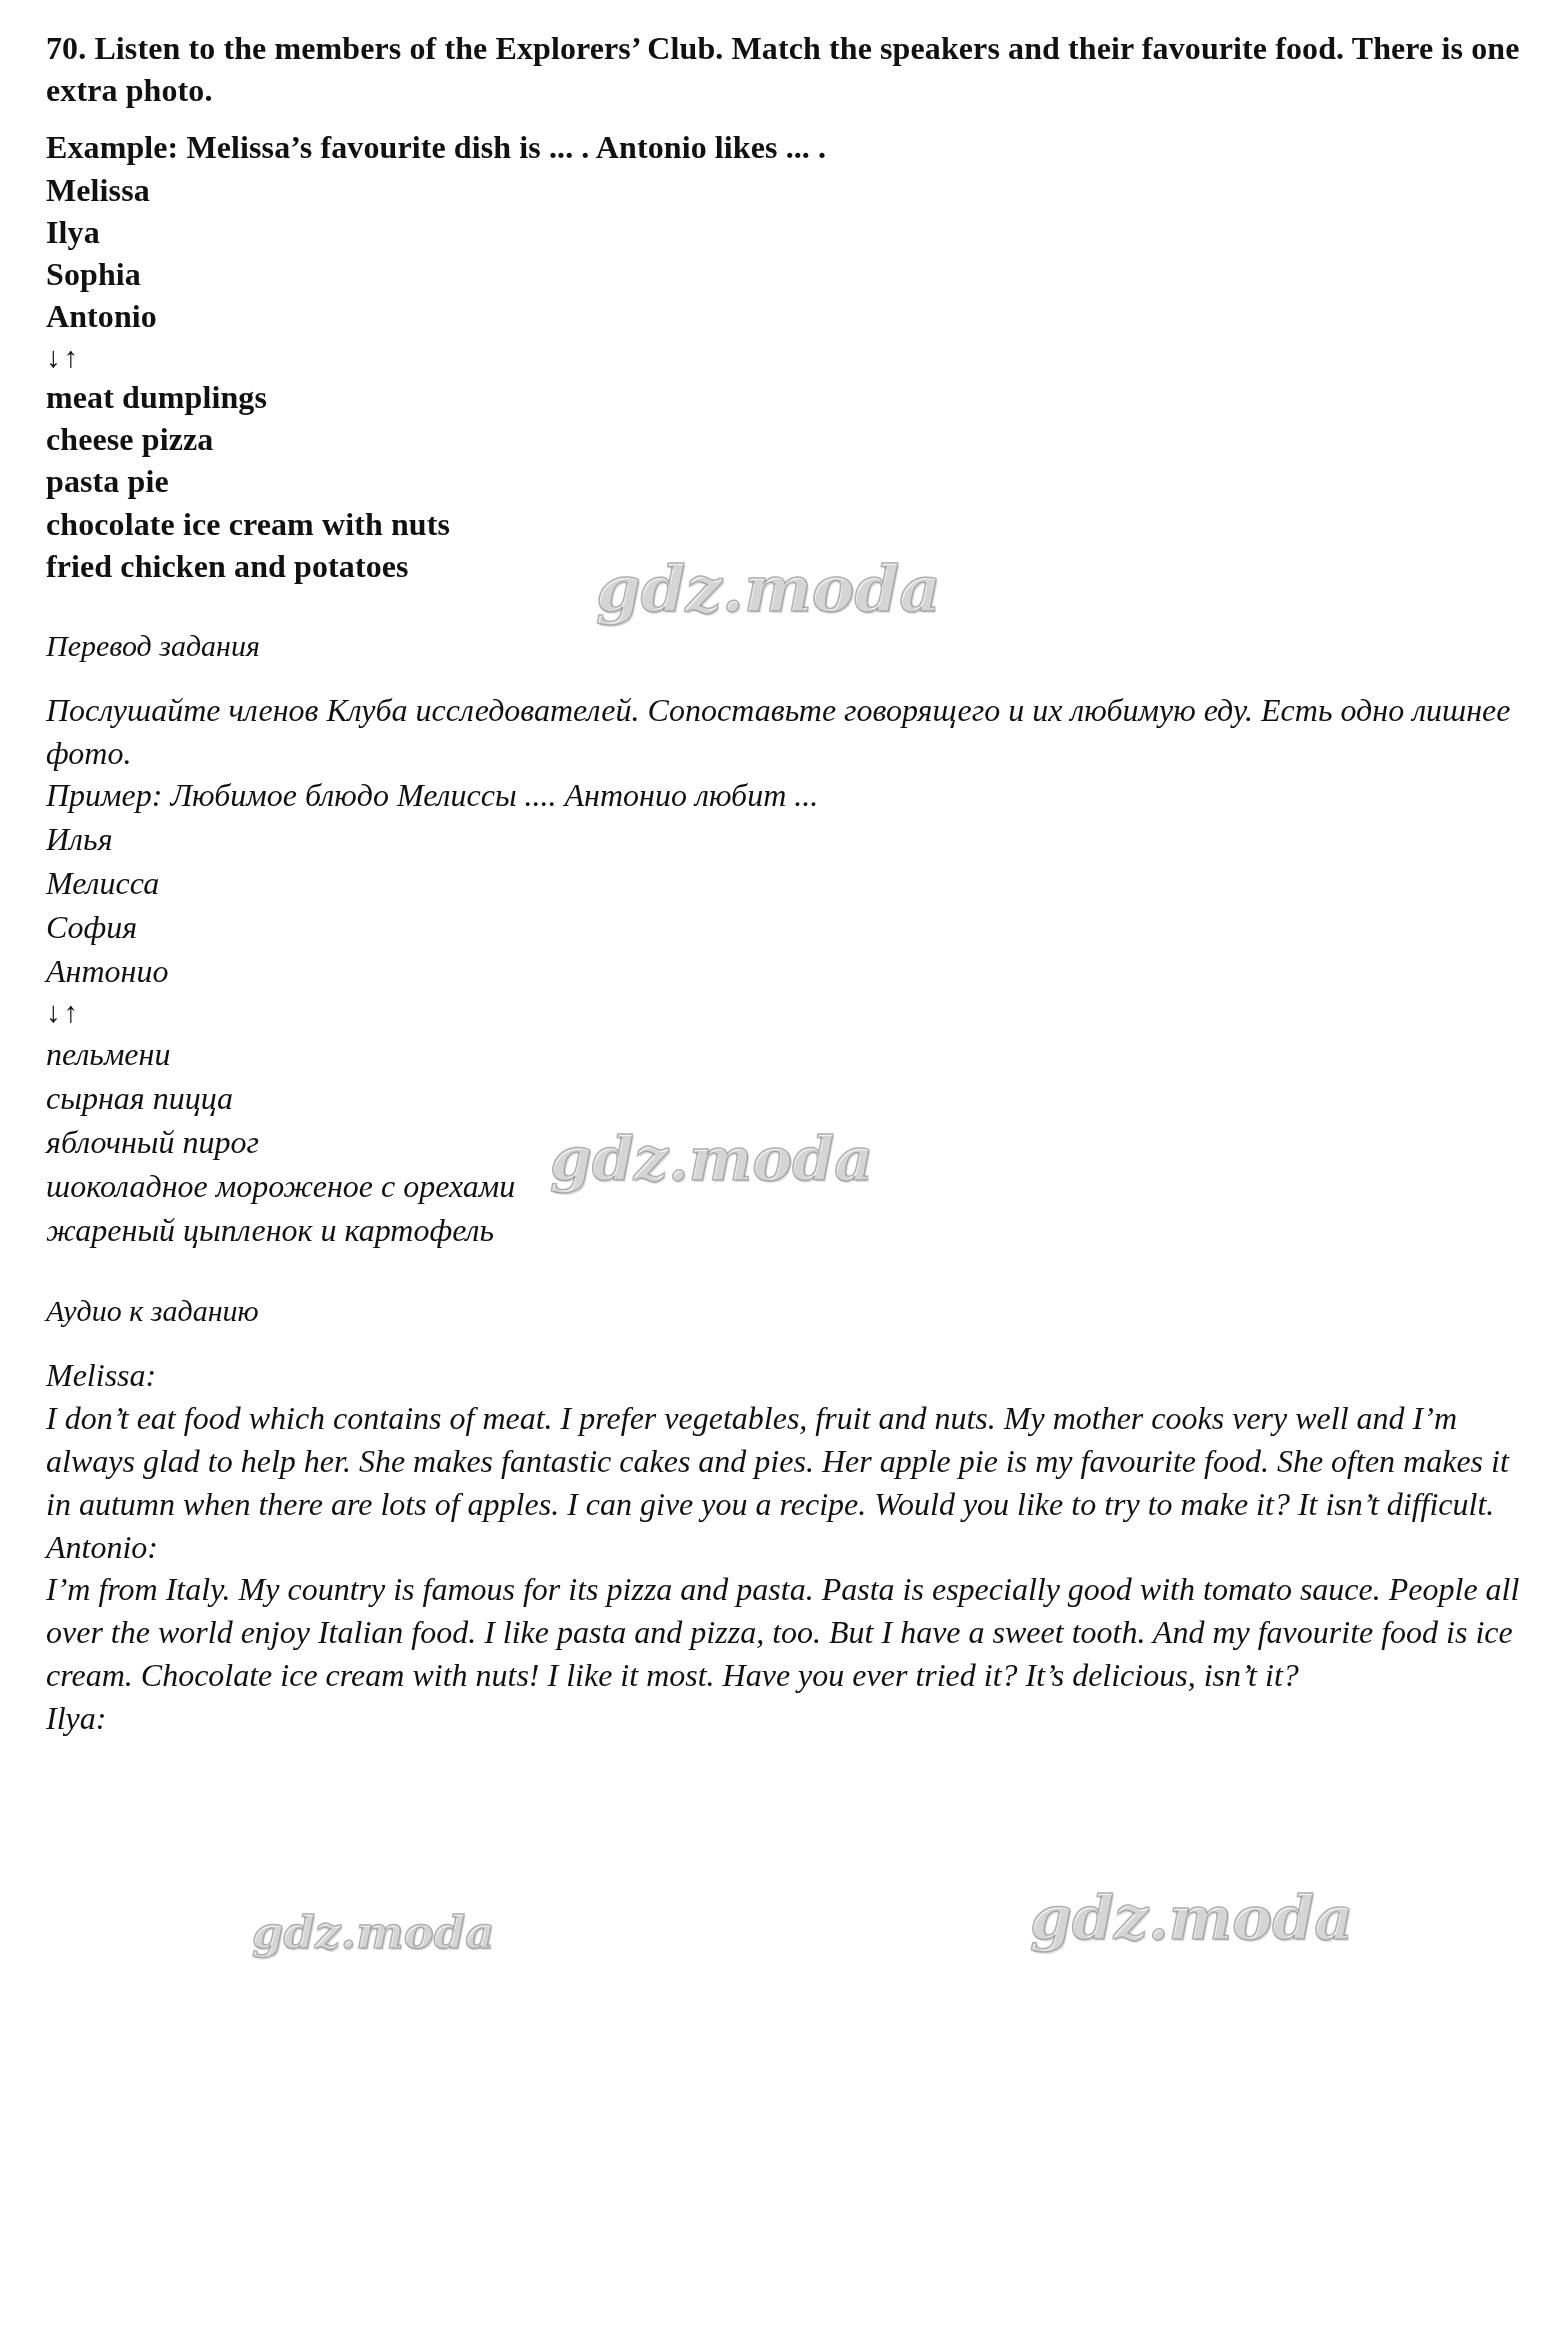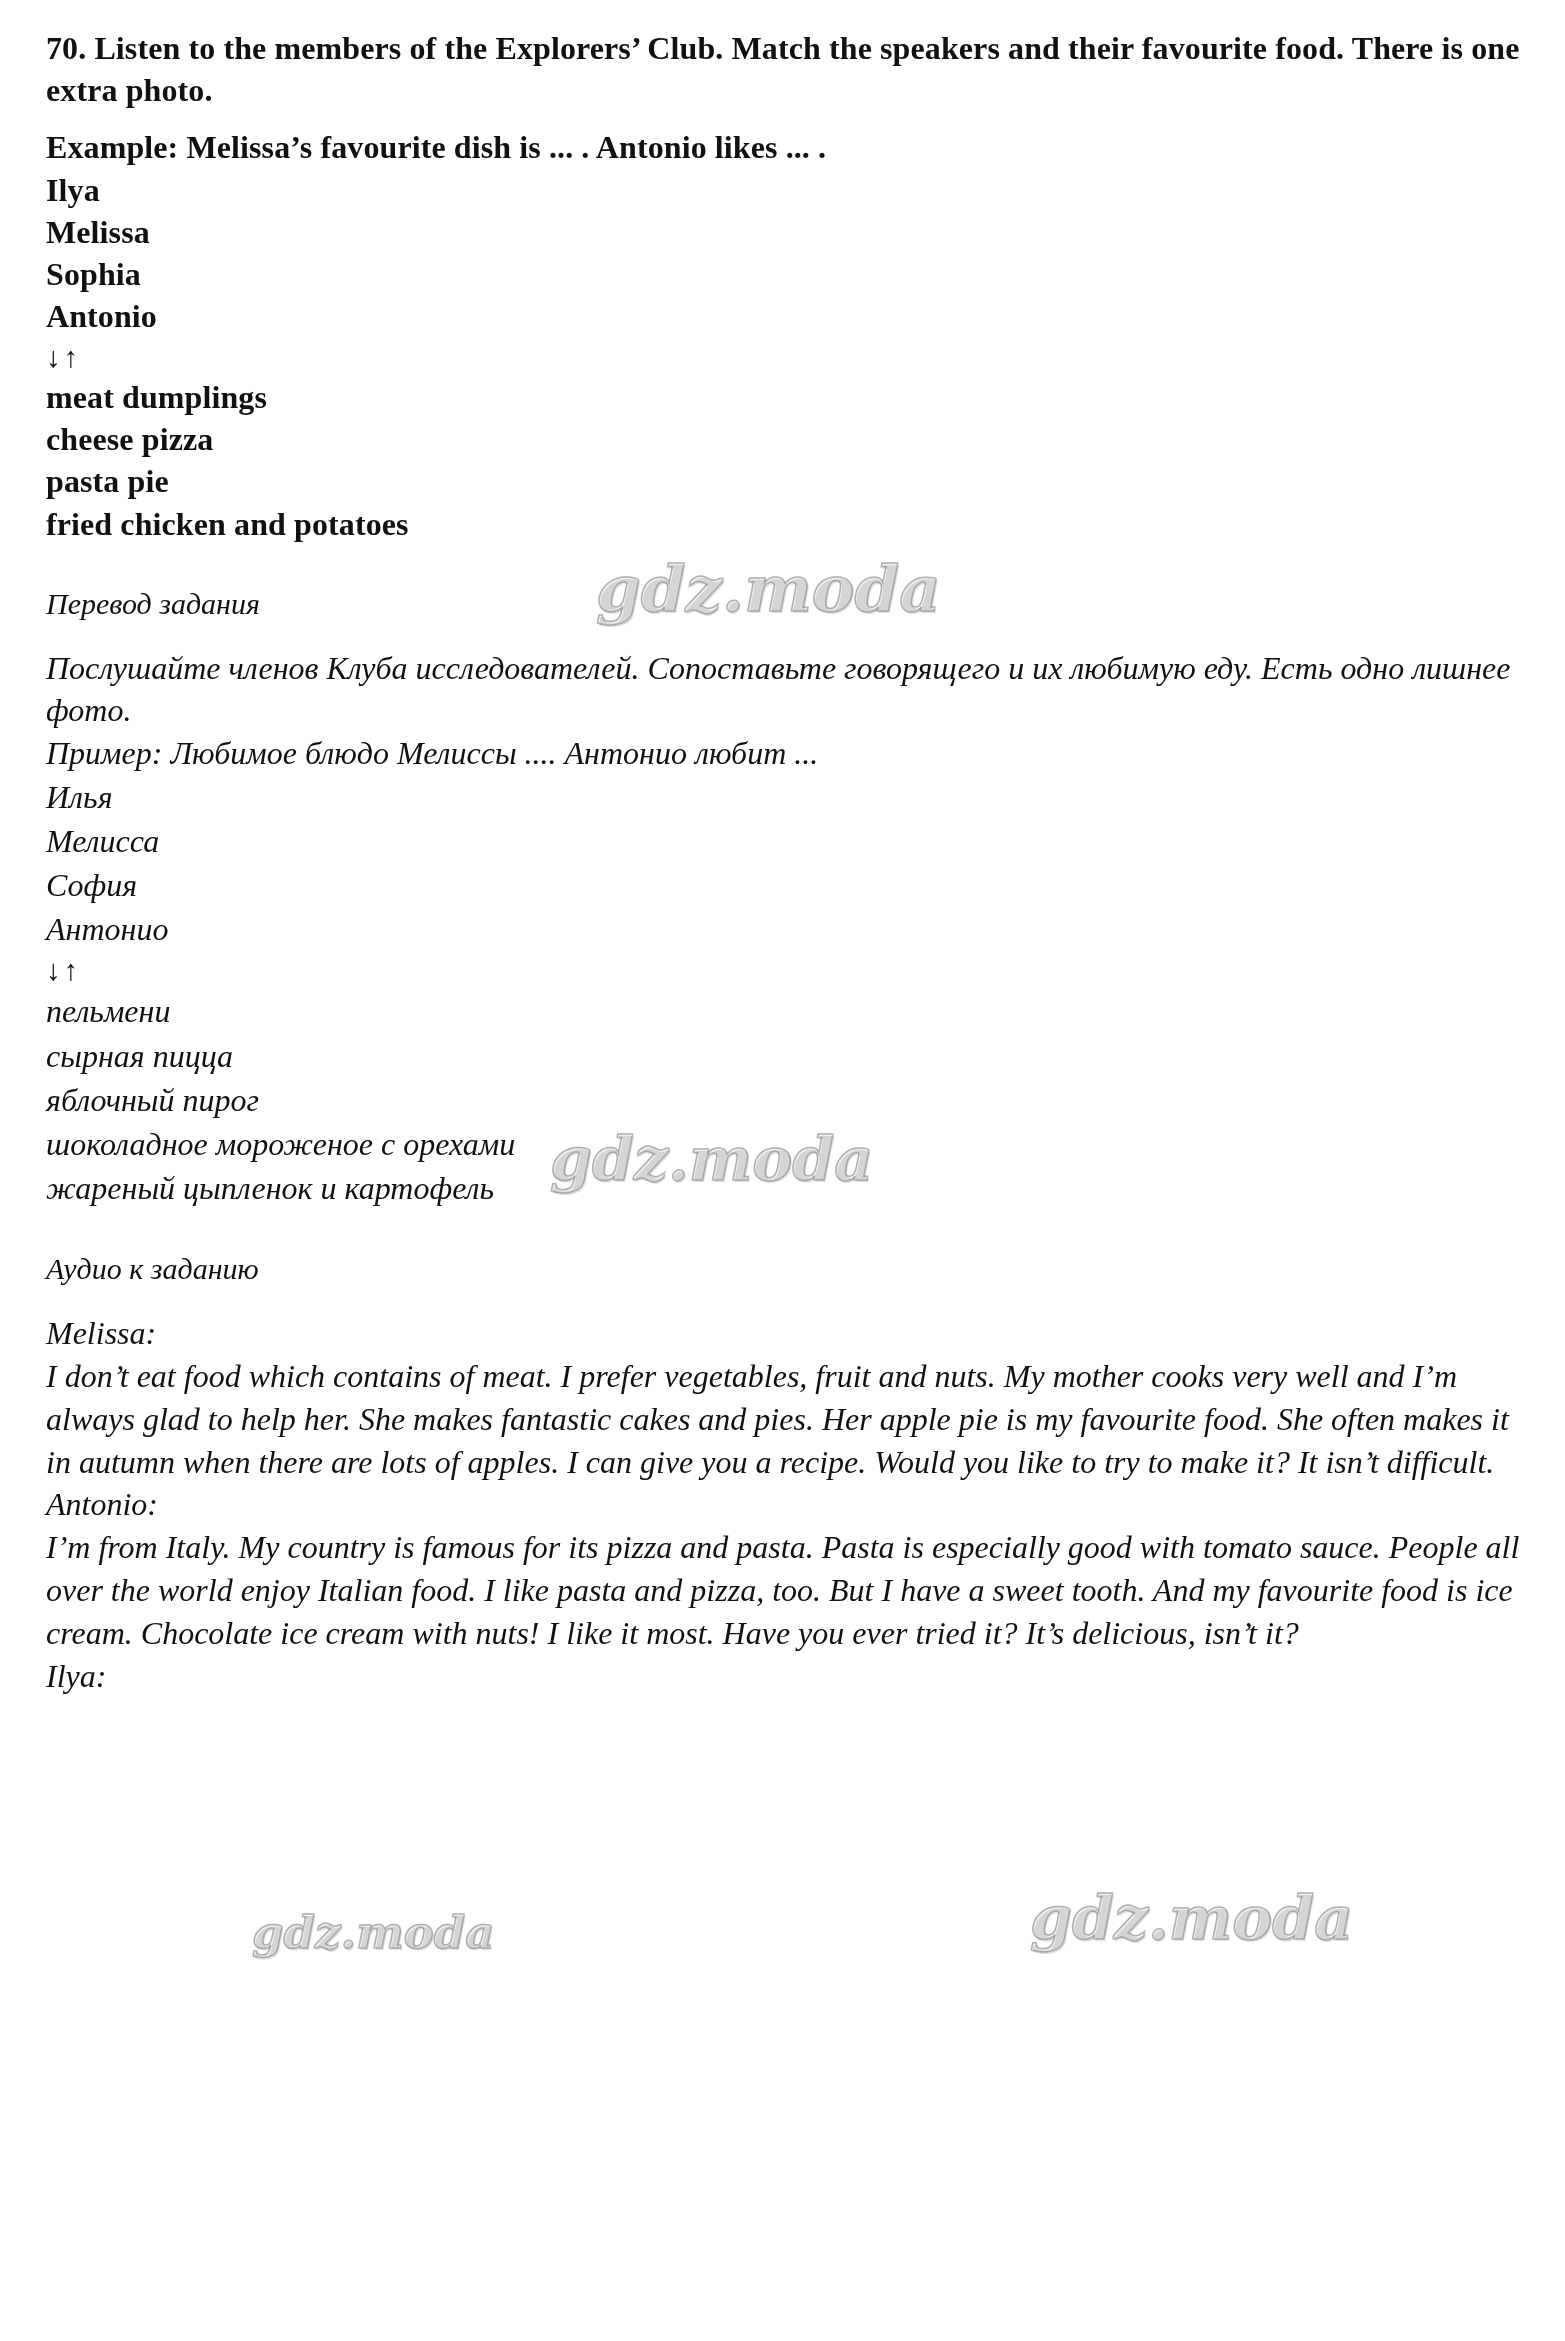--- a/index.html
+++ b/index.html
@@ -110,28 +110,29 @@
   <div class="wm wm2">gdz.moda</div>
   <div class="wm wm3">gdz.moda</div>
   <div class="wm wm4">gdz.moda</div>
 
   <div class="task">
     <p class="lead">
       <span>70.</span>
       <span>Listen to the members of the Explorers’ Club. Match the speakers and their favourite food. There is one extra photo.</span>
     </p>
     <p>Example: Melissa’s favourite dish is ... . Antonio likes ... .</p>
+    <p class="list-line">Melissa</p>
     <p class="list-line">Ilya</p>
-    <p class="list-line">Melissa</p>
     <p class="list-line">Sophia</p>
     <p class="list-line">Antonio</p>
     <p class="arrows">↓↑</p>
     <p class="list-line">meat dumplings</p>
     <p class="list-line">cheese pizza</p>
     <p class="list-line">pasta pie</p>
+    <p class="list-line">chocolate ice cream with nuts</p>
     <p class="list-line">fried chicken and potatoes</p>
   </div>
 
   <div class="section-title">Перевод задания</div>
 
   <div class="body-text">
     <p>Послушайте членов Клуба исследователей. Сопоставьте говорящего и их любимую еду. Есть одно лишнее фото.</p>
     <p>Пример: Любимое блюдо Мелиссы .... Антонио любит ...</p>
     <div class="ru-list">
       <p>Илья</p>

